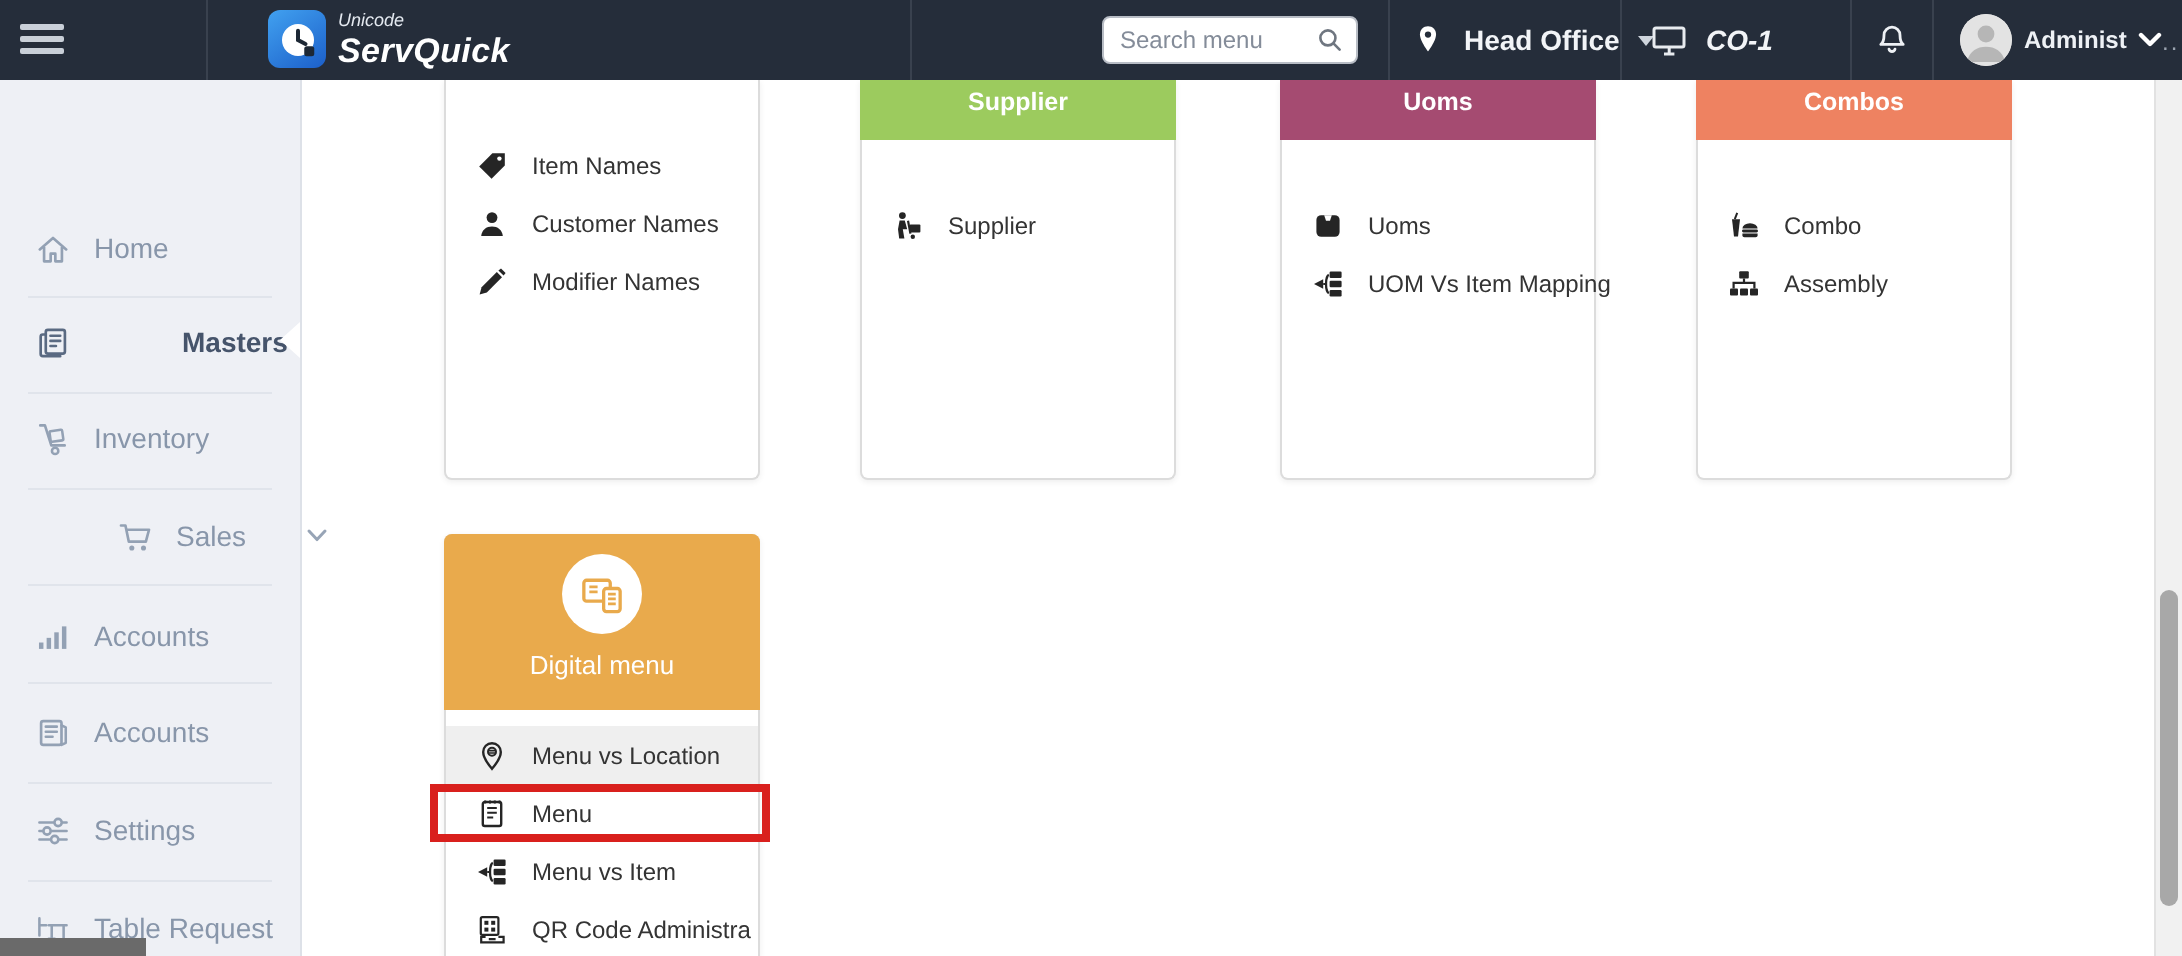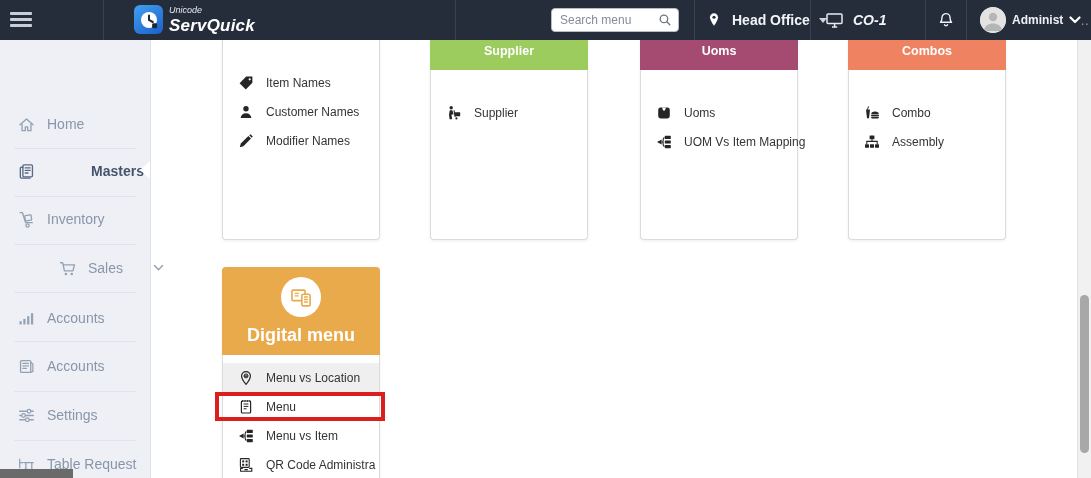--- a/index.html
+++ b/index.html
@@ -47,21 +47,21 @@
   .mi-ic{width:16px;height:16px;color:#252525;flex:0 0 16px;}
   .mi-label{margin-left:12px;font-size:12px;color:#343434;white-space:nowrap;}
   .hd-unicode{background:#3bade9;}
   .hd-supplier{background:#9ccb5e;}
   .hd-uoms{background:#a54b71;}
   .hd-combos{background:#ee8261;}
   
   .card-digital{position:absolute;left:222px;top:267px;width:158px;height:212px;box-sizing:border-box;background:#fff;border:1px solid #dcdcdc;border-radius:4px 4px 0 0;box-shadow:0 1px 3px rgba(0,0,0,.07);}
   .dg-head{height:88px;margin:-1px -1px 0 -1px;background:#e9aa4c;border-radius:4px 4px 0 0;position:relative;}
   .dg-circle{position:absolute;left:50%;top:10px;transform:translateX(-50%);width:40px;height:40px;border-radius:50%;background:#fff;display:flex;align-items:center;justify-content:center;color:#e9aa4c;}
-  .dg-title{position:absolute;left:0;right:0;top:58px;text-align:center;color:#fff;font-size:18px;font-weight:bold;}
+  .dg-title{position:absolute;left:0;right:0;top:58px;text-align:center;color:#fff;font-size:13px;font-weight:normal;}
   .dg-body{padding-top:8px;}
   .mi-row.hl{background:#efefef;}
   
   .annotation-box{position:absolute;left:215px;top:392px;width:170px;height:29px;border:4px solid #d9201d;box-sizing:border-box;z-index:40;pointer-events:none;}
   
   .scrollbar{position:absolute;left:1077px;top:40px;width:14px;height:438px;background:#f1f1f1;border-left:1px solid #e2e2e2;box-sizing:border-box;z-index:20;cursor:pointer;}
   .scroll-thumb{position:absolute;left:2px;top:255px;width:9px;height:158px;background:#a8a8a8;border-radius:4.5px;cursor:grab;}
   svg{display:block;}
 </style>
 </head>

